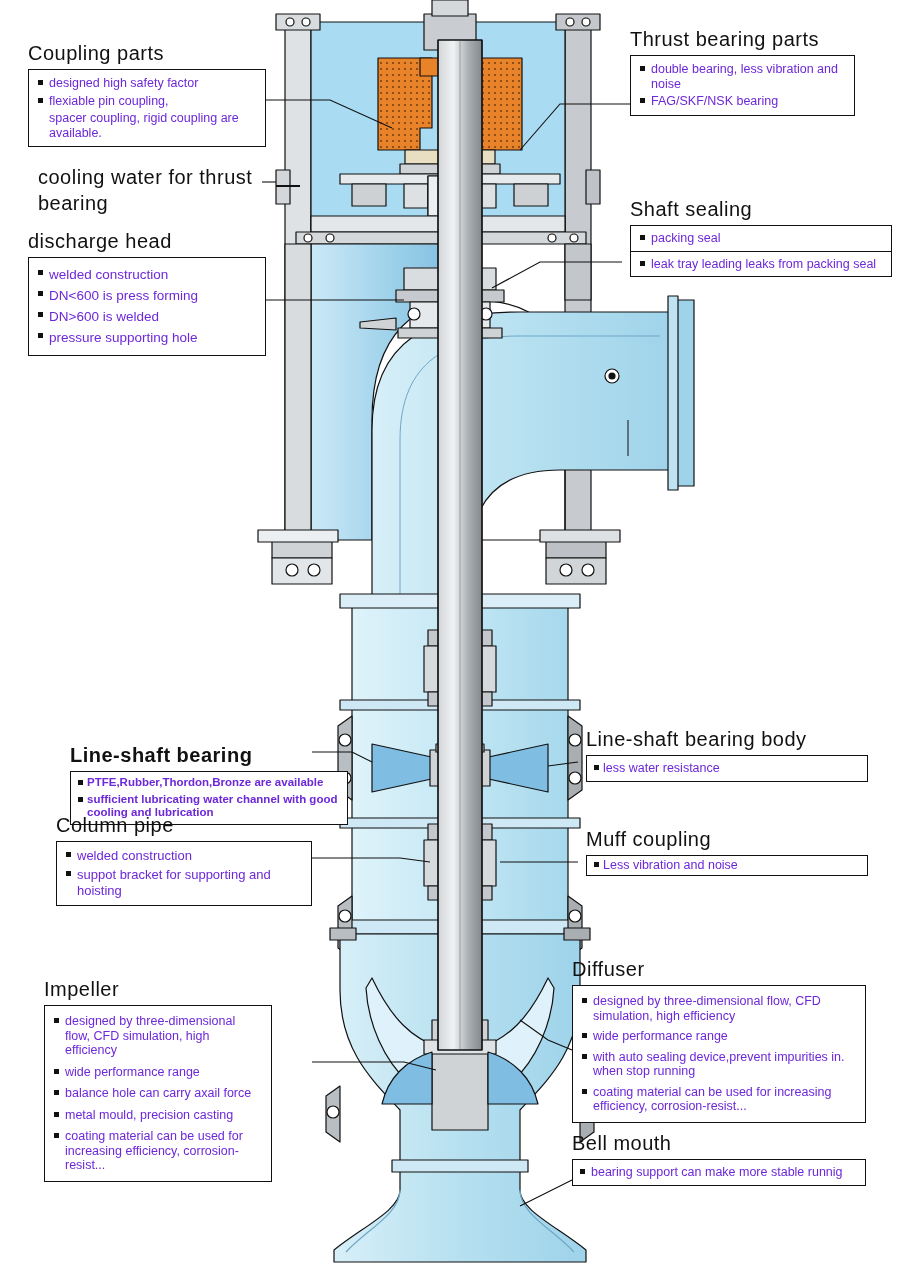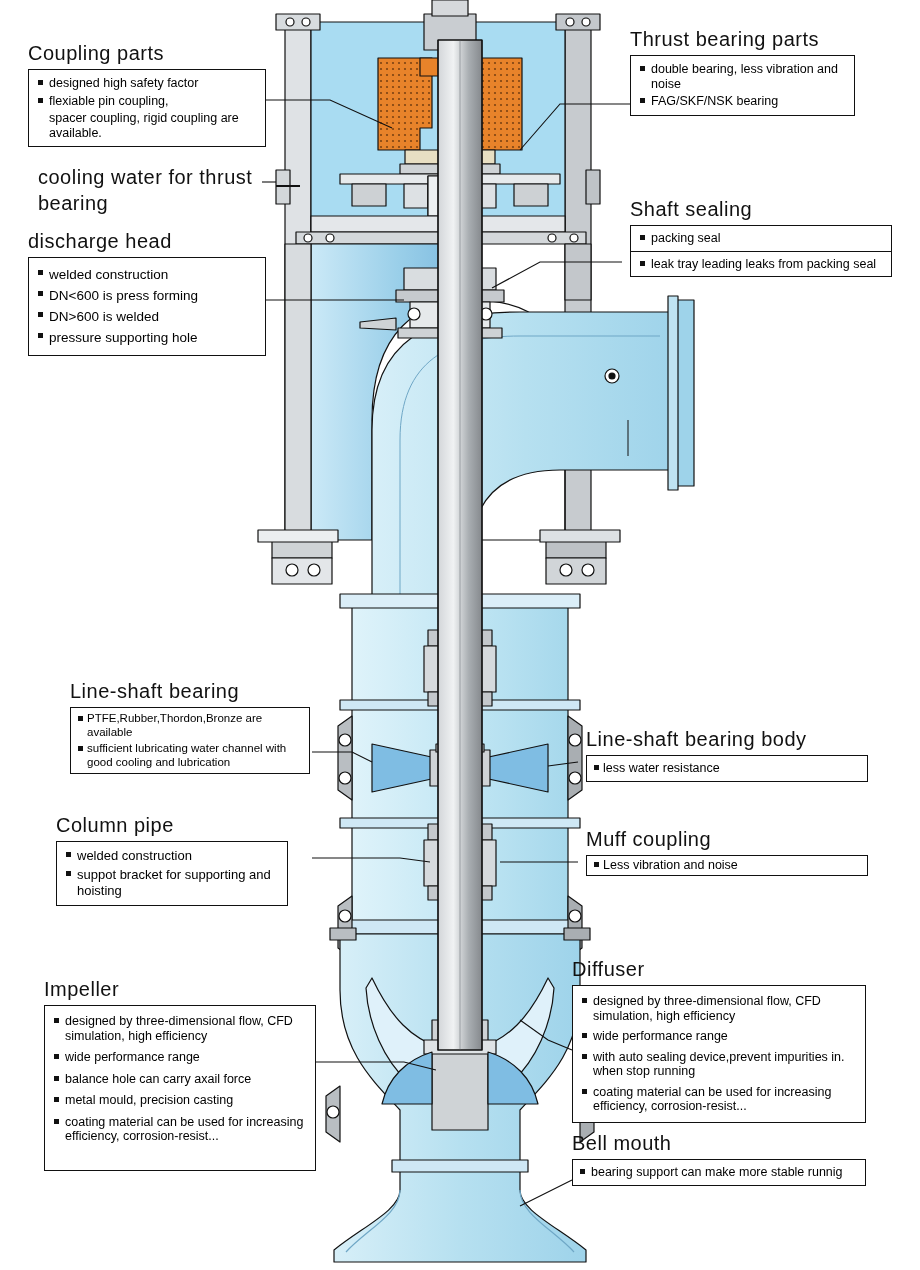--- a/index.html
+++ b/index.html
@@ -37,21 +37,21 @@
   }
   .callout-box ul {
     margin: 0;
     padding: 0;
     list-style: none;
   }
   .callout-box li {
     position: relative;
     font-size: 12.5px;
     line-height: 14.5px;
-    color: #000000;
+    color: #6d28d9;
     padding-left: 12px;
     margin-bottom: 3px;
     font-family: "Liberation Sans", sans-serif;
   }
   .callout-box li:last-child { margin-bottom: 0; }
   .callout-box li:before {
     content: "";
     position: absolute;
     left: 1px;
     top: 4px;
@@ -343,59 +343,59 @@
           </ul>
       </div>
       <div style="padding:5px 8px;">
         <ul>
             <li>leak tray leading leaks from packing seal</li>
           </ul>
       </div>
     </div>
   </div>
 
-  <div class="callout" style="left:70px; top:680px; width:240px;">
+  <div class="callout" style="left:70px; top:744px; width:278px;font-weight:bold;">
     <div class="callout-title">Line-shaft bearing</div>
     <div class="callout-box" style="padding:4px 6px;">
       <ul>
         <li style="padding-left:10px;font-size:11.5px;line-height:13.5px;">PTFE,Rubber,Thordon,Bronze are available</li>
         <li style="padding-left:10px;font-size:11.5px;line-height:13.5px;">sufficient lubricating water channel with good cooling and lubrication</li>
       </ul>
     </div>
   </div>
 
   <div class="callout" style="left:586px; top:728px; width:282px;">
     <div class="callout-title">Line-shaft bearing body</div>
     <div class="callout-box" style="padding:5px 6px;">
       <ul>
         <li style="padding-left:10px;">less water resistance</li>
       </ul>
     </div>
   </div>
 
-  <div class="callout" style="left:56px; top:814px; width:232px;">
+  <div class="callout" style="left:56px; top:814px; width:256px;">
     <div class="callout-title">Column pipe</div>
     <div class="callout-box" style="padding:6px 8px;">
       <ul>
         <li style="font-size:13px;line-height:16px;">welded construction</li>
         <li style="font-size:13px;line-height:16px;">suppot bracket for supporting and hoisting</li>
       </ul>
     </div>
   </div>
 
   <div class="callout" style="left:586px; top:828px; width:282px;">
     <div class="callout-title">Muff coupling</div>
     <div class="callout-box" style="padding:2px 6px;">
       <ul>
         <li style="padding-left:10px;">Less vibration and noise</li>
       </ul>
     </div>
   </div>
 
-  <div class="callout" style="left:44px; top:978px; width:272px;">
+  <div class="callout" style="left:44px; top:978px; width:228px;">
     <div class="callout-title">Impeller</div>
     <div class="callout-box" style="padding:8px; min-height:166px;">
       <ul>
         <li style="margin-bottom:7px;">designed by three-dimensional flow, CFD simulation, high efficiency</li>
         <li style="margin-bottom:7px;">wide performance range</li>
         <li style="margin-bottom:7px;">balance hole can carry axail force</li>
         <li style="margin-bottom:7px;">metal mould, precision casting</li>
         <li>coating material can be used for increasing efficiency, corrosion-resist...</li>
       </ul>
     </div>

